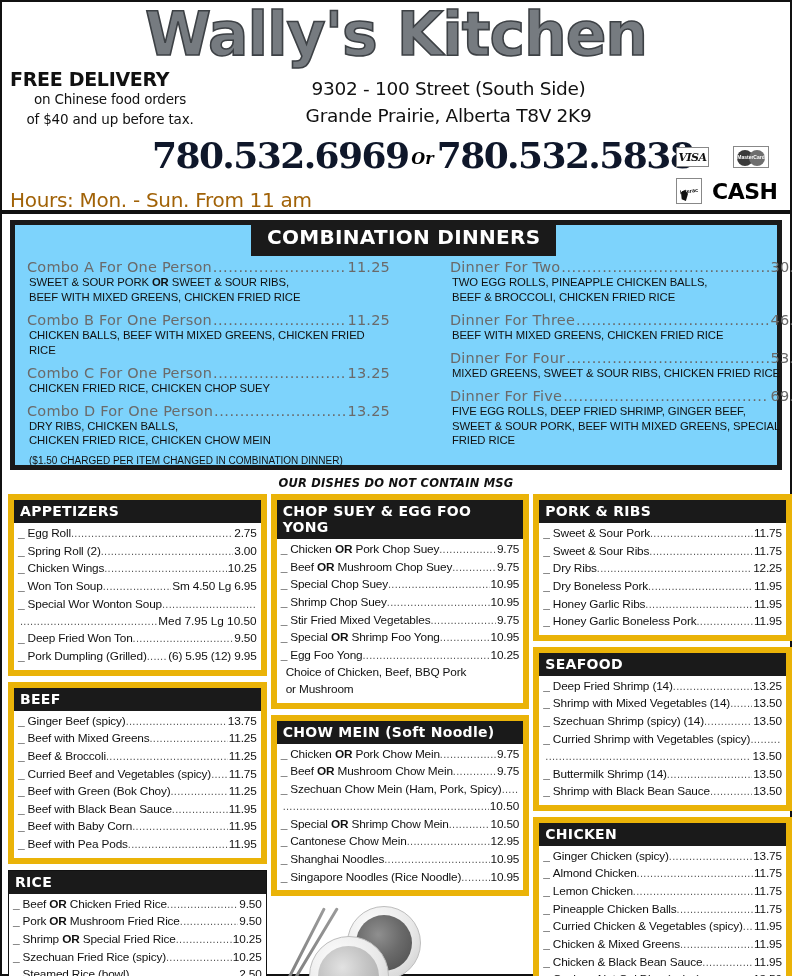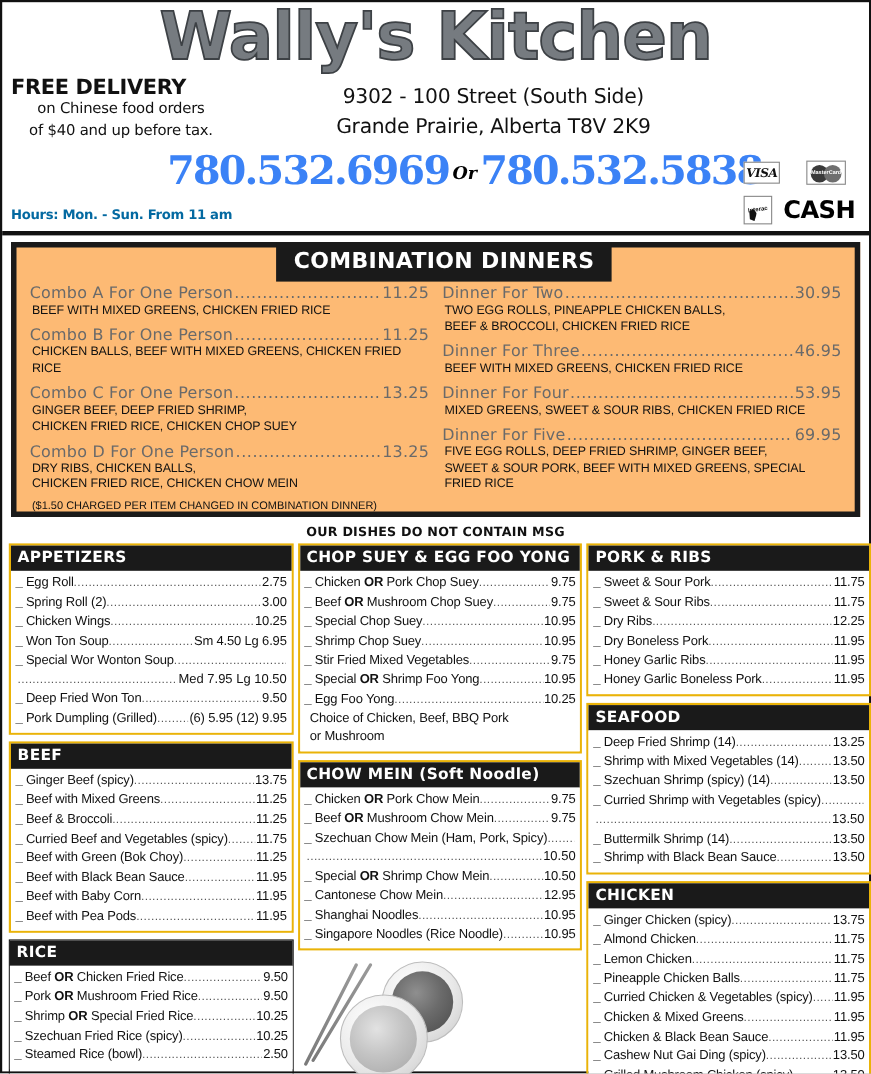--- a/index.html
+++ b/index.html
@@ -47,34 +47,34 @@
     font-family: "DejaVu Sans", sans-serif;
     font-size: 18.5px; font-weight: 400; color: #111;
     line-height: 1.45; letter-spacing: -0.3px;
   }
   .phones {
     position: absolute; left: 150px; right: 120px; top: 132px;
     text-align: center; white-space: nowrap;
   }
   .phones .pnum {
     font-family: "DejaVu Serif", serif;
-    font-size: 36px; font-weight: 700; color: #3b82f6;
+    font-size: 36px; font-weight: 700; color: #0f172a;
     letter-spacing: -1.6px;
     margin-top: 24px;
   }
   .phones .por {
     font-family: "DejaVu Serif", serif;
     font-size: 16px; font-style: italic; font-weight: 700;
     color: #000; padding: 0 3px;
     position: relative; top: -4px;
   }
   .hours {
     position: absolute; left: 8px; top: 186px;
     font-family: "DejaVu Sans", sans-serif;
-    font-size: 12px; font-weight: 700; color: #0369a1;
+    font-size: 20px; font-weight: 400; color: #a16207;
     letter-spacing: -0.3px;
   }
   .pay { position: absolute; right: 4px; top: 142px; width: 110px; }
   .pay-row { display: flex; align-items: center; gap: 24px; height: 26px; }
   .pay-row.r2 { margin-top: 8px; gap: 10px; }
   .card {
     border: 1px solid #888; background: #fff;
     display: flex; align-items: center; justify-content: center;
   }
   .card.visa { width: 33px; height: 20px; }
@@ -105,32 +105,32 @@
     font-family: "DejaVu Sans", sans-serif;
     font-size: 22px; font-weight: 700; color: #000; letter-spacing: -0.5px;
   }
 
   .hrule { height: 4px; background: #111; margin: 0 0 0 0; }
 
   
   .combo-frame {
     margin: 6px 8px 0 8px;
     border: 5px solid #1a1a1a;
-    background: #fdba74;
+    background: #7dd3fc;
     position: relative;
     height: 250px;
   }
   .combo-banner {
     position: absolute; top: -5px; left: 236px;
     background: #1a1a1a; color: #fff;
     padding: 5px 16px 7px 16px;
     font-family: "DejaVu Sans", sans-serif;
     font-size: 20px; font-weight: 700; letter-spacing: 0.3px;
   }
-  .combo-cols { display: flex; padding: 34px 6px 4px 6px; }
+  .combo-cols { display: flex; padding: 34px 6px 4px 6px; gap: 48px; }
   .combo-col { width: 50%; padding: 0 6px; }
   .combo-item { margin-bottom: 7px; }
   .combo-title-row {
     display: flex; align-items: baseline;
     font-family: "DejaVu Sans", sans-serif;
     font-size: 14.5px; font-weight: 500; color: #6a6a6a;
     letter-spacing: 0.2px;
   }
   .combo-title-row .nm { white-space: nowrap; }
   .combo-title-row .dots {
@@ -146,27 +146,27 @@
   }
   .combo-desc b { font-weight: 700; }
   .combo-note {
     font-family: "Liberation Sans", sans-serif;
     font-size: 10px; color: #111; padding-left: 2px; margin-top: 2px;
   }
 
   .msg-line {
     text-align: center; margin-top: 6px;
     font-family: "DejaVu Sans", sans-serif;
-    font-size: 11.5px; font-weight: 700; color: #111; letter-spacing: 0.2px;
+    font-size: 11.5px; font-weight: 700; color: #111; letter-spacing: 0.2px; font-style: italic;
   }
 
   
   .menu { display: flex; padding: 4px 6px 0 6px; gap: 4px; }
   .mcol { width: 33.33%; }
-  .sec { margin-bottom: 6px; border: 2px solid #eab308; }
+  .sec { margin-bottom: 6px; border: 6px solid #eab308; }
   .sec-hd {
     background: #1a1a1a; color: #fff;
     font-family: "DejaVu Sans", sans-serif;
     font-size: 14px; font-weight: 700;
     padding: 3px 6px 4px 6px; letter-spacing: 0.3px;
   }
   .sec-body { padding: 2px 4px 4px 4px; background: #fff; }
   .row {
     display: flex; align-items: baseline;
     font-family: "Liberation Sans", sans-serif;
@@ -283,37 +283,37 @@
   <div class="combo-frame">
     <div class="combo-banner">COMBINATION DINNERS</div>
     <div class="combo-cols">
       <div class="combo-col" id="combo-left">
           <div class="combo-item">
             <div class="combo-title-row">
               <span class="nm">Combo A For One Person</span>
               <span class="dots">..........................................................................................</span>
               <span class="pr">11.25</span>
             </div>
+            <div class="combo-desc">SWEET &amp; SOUR PORK <b>OR</b> SWEET &amp; SOUR RIBS,</div>
             <div class="combo-desc">BEEF WITH MIXED GREENS, CHICKEN FRIED RICE</div>
           </div>
           <div class="combo-item">
             <div class="combo-title-row">
               <span class="nm">Combo B For One Person</span>
               <span class="dots">..........................................................................................</span>
               <span class="pr">11.25</span>
             </div>
             <div class="combo-desc">CHICKEN BALLS, BEEF WITH MIXED GREENS, CHICKEN FRIED RICE</div>
           </div>
           <div class="combo-item">
             <div class="combo-title-row">
               <span class="nm">Combo C For One Person</span>
               <span class="dots">..........................................................................................</span>
               <span class="pr">13.25</span>
             </div>
-            <div class="combo-desc">GINGER BEEF, DEEP FRIED SHRIMP,</div>
             <div class="combo-desc">CHICKEN FRIED RICE, CHICKEN CHOP SUEY</div>
           </div>
           <div class="combo-item">
             <div class="combo-title-row">
               <span class="nm">Combo D For One Person</span>
               <span class="dots">..........................................................................................</span>
               <span class="pr">13.25</span>
             </div>
             <div class="combo-desc">DRY RIBS, CHICKEN BALLS,</div>
             <div class="combo-desc">CHICKEN FRIED RICE, CHICKEN CHOW MEIN</div>

